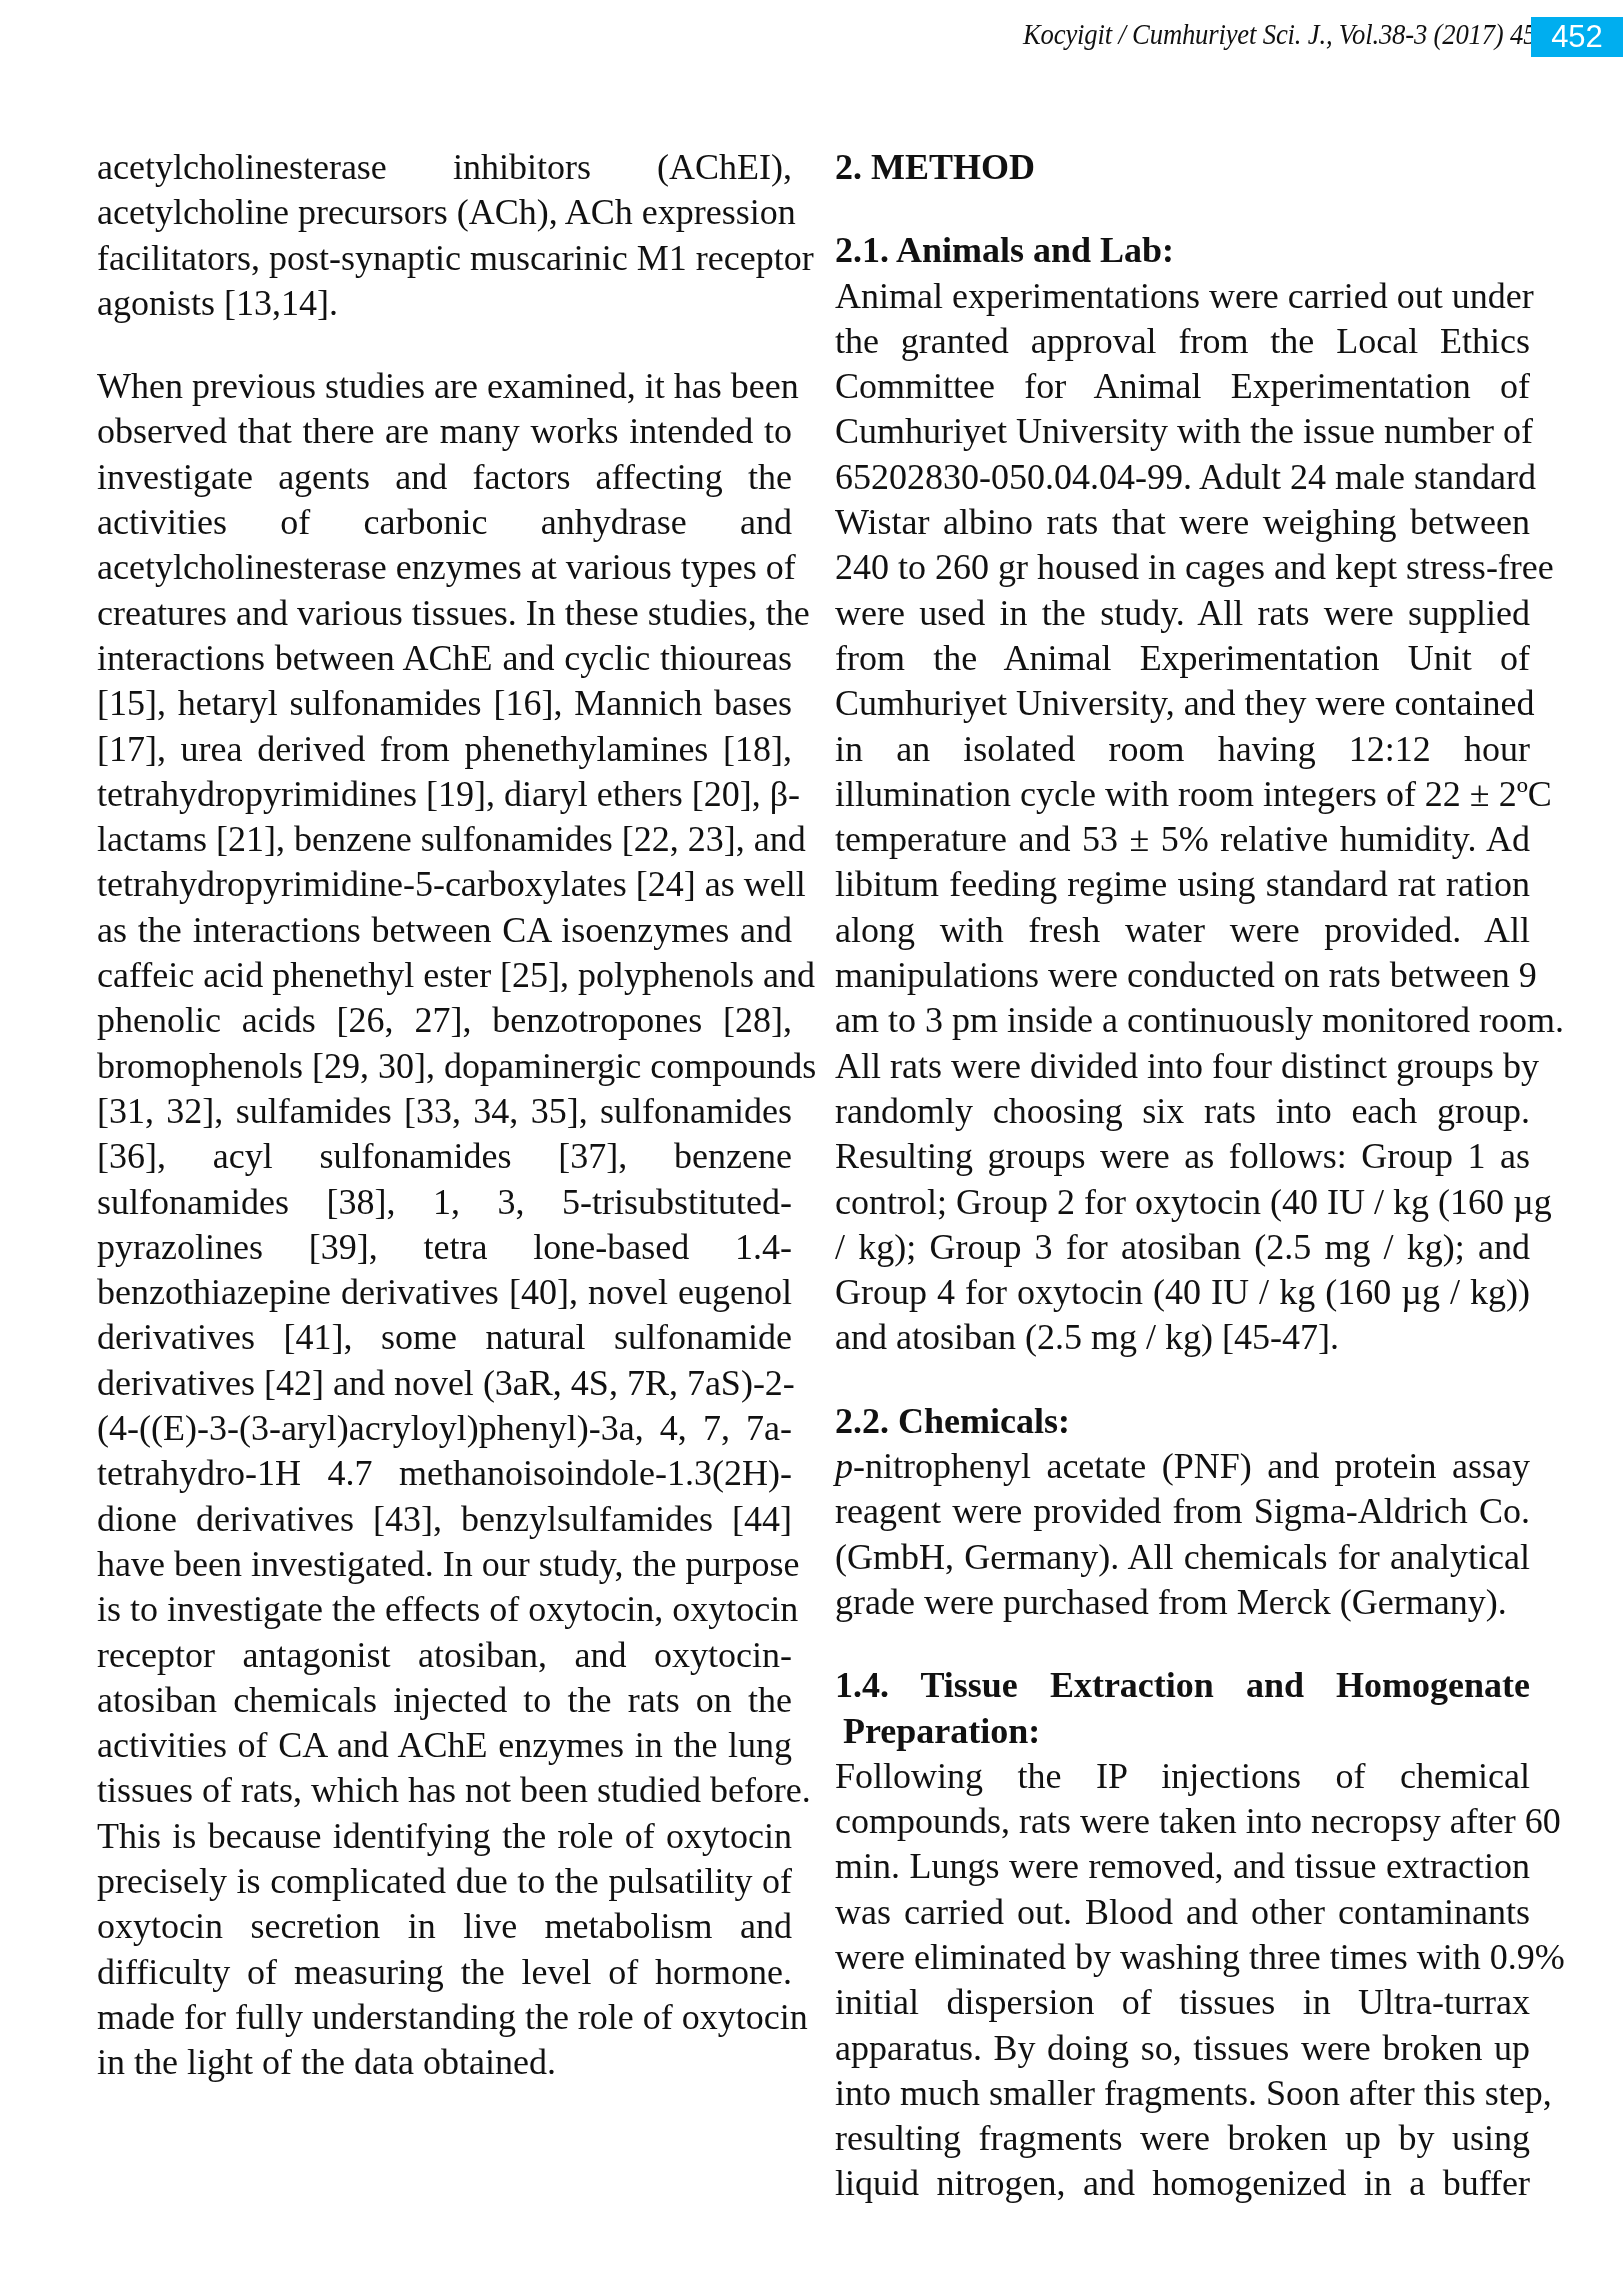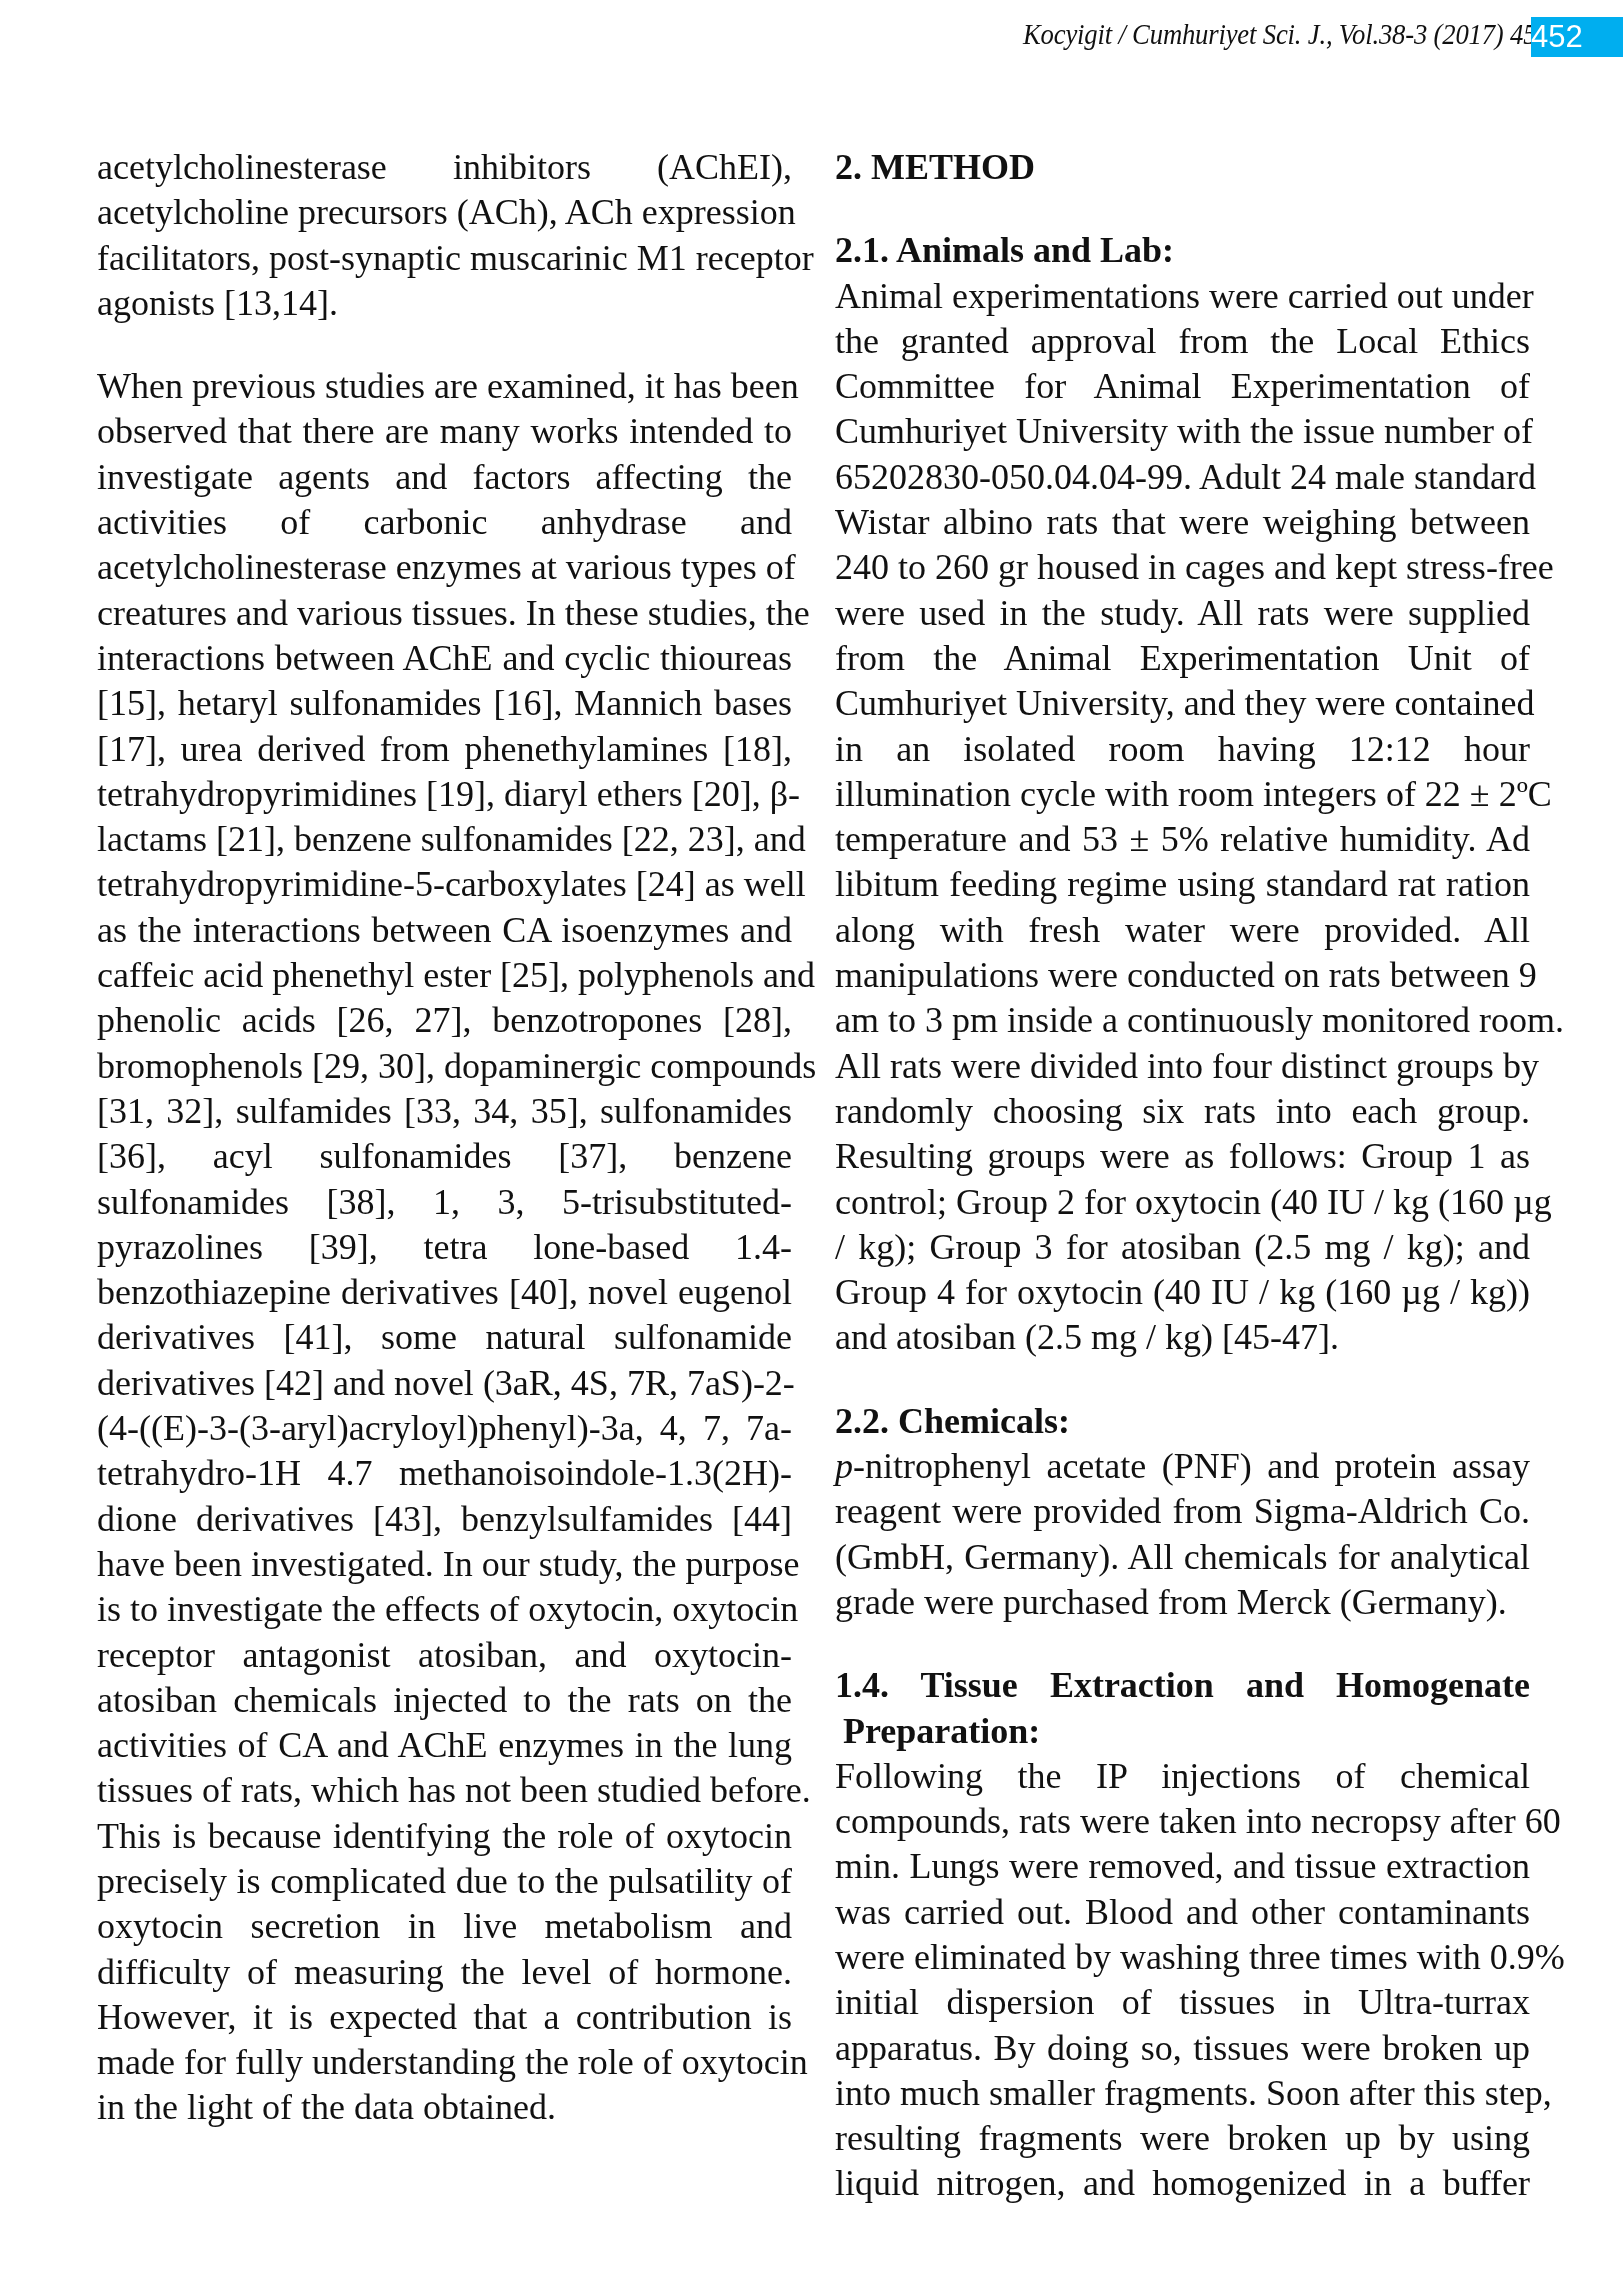--- a/index.html
+++ b/index.html
@@ -12,21 +12,21 @@
     position: absolute; left: 0; top: 14px; width: 1623px;
     text-align: right; font-style: italic; font-size: 29px;
     line-height: 40px; color: #111;
     letter-spacing: -0.2px;
   }
   .running-header span { display: inline-block; transform: scaleX(0.92); transform-origin: center; margin-left: -120px; }
   .page-number {
     position: absolute; left: 1531px; top: 17px; width: 92px; height: 40px;
     background: #00AEEF; color: #ffffff;
     font-family: "Liberation Sans", "DejaVu Sans", sans-serif;
-    font-size: 31px; line-height: 40px; text-align: left;
+    font-size: 31px; line-height: 40px; text-align: center;
   }
   .column {
     position: absolute; top: 145px; width: 695px;
     font-size: 36px; line-height: 45.3px;
   }
   .col-left { left: 97px; }
   .col-right { left: 835px; }
   .line { display: block; text-align: justify; text-align-last: justify; white-space: nowrap; height: 45.3px; }
   .line.last { text-align-last: left; }
   .gap { height: 38px; }
@@ -78,21 +78,20 @@
       <span class="line">have been investigated. In our study, the purpose</span>
       <span class="line">is to investigate the effects of oxytocin, oxytocin</span>
       <span class="line">receptor antagonist atosiban, and oxytocin-</span>
       <span class="line">atosiban chemicals injected to the rats on the</span>
       <span class="line">activities of CA and AChE enzymes in the lung</span>
       <span class="line">tissues of rats, which has not been studied before.</span>
       <span class="line">This is because identifying the role of oxytocin</span>
       <span class="line">precisely is complicated due to the pulsatility of</span>
       <span class="line">oxytocin secretion in live metabolism and</span>
       <span class="line">difficulty of measuring the level of hormone.</span>
-      <span class="line">However, it is expected that a contribution is</span>
       <span class="line">made for fully understanding the role of oxytocin</span>
       <span class="line last">in the light of the data obtained.</span>
     </div>
   </div>
 <div class="column col-right" id="rightCol">
     <span class="heading">2. METHOD</span>
     <div class="gap"></div>
     <div>
       <span class="heading line last" style="font-weight: bold;">2.1. Animals and Lab:</span>
       <span class="line">Animal experimentations were carried out under</span>

